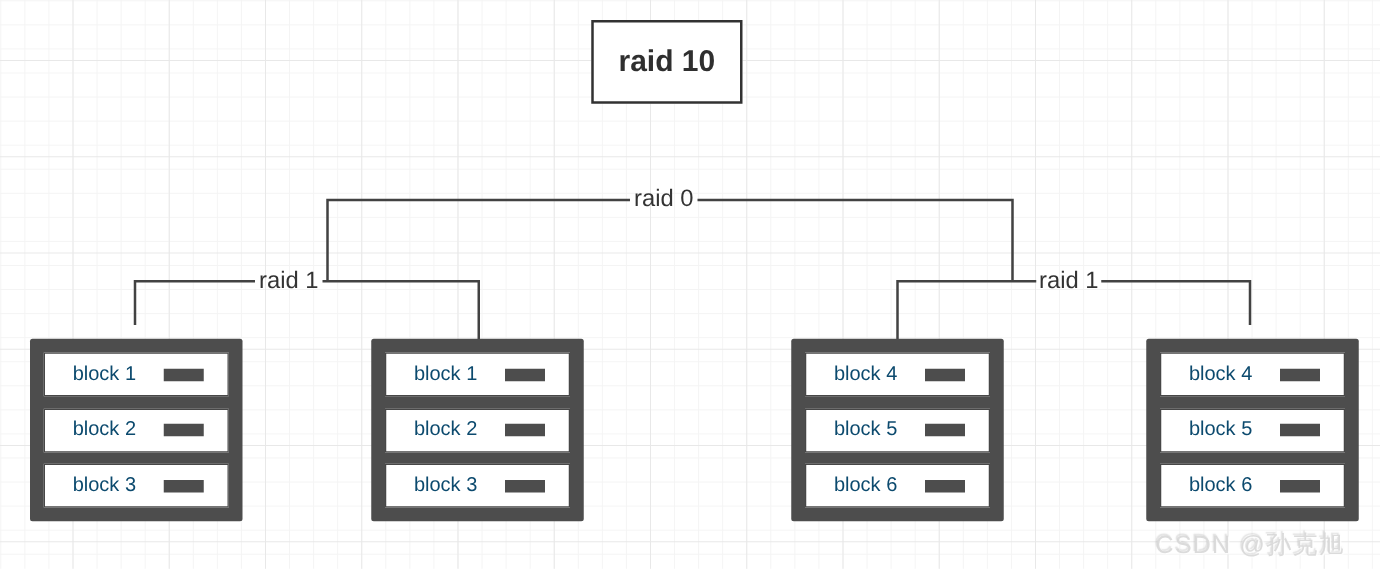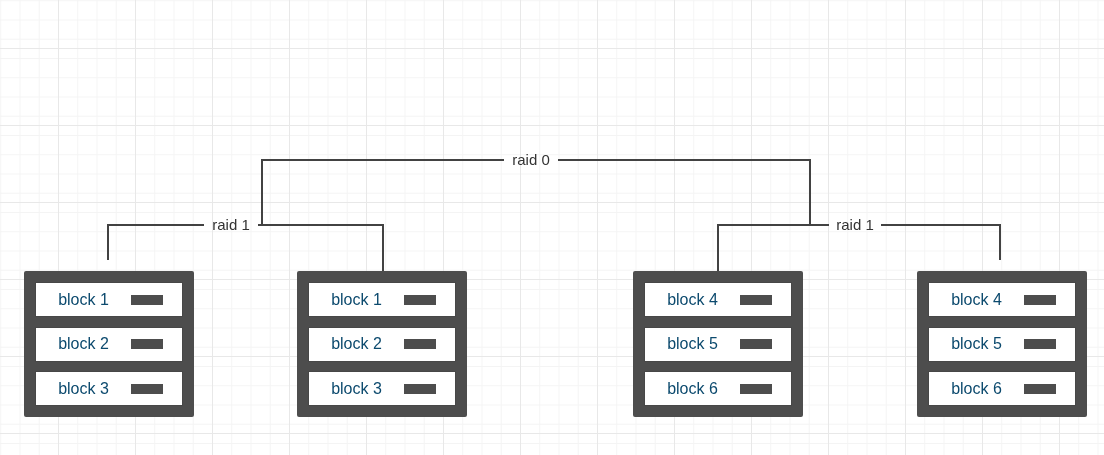--- a/index.html
+++ b/index.html
@@ -19,21 +19,21 @@
   }
   .title-box{
     position:absolute;left:473px;top:16px;width:121px;height:67px;
     background:#ffffff;border:2px solid #323232;box-sizing:border-box;
     display:flex;align-items:center;justify-content:center;
     font-size:24px;font-weight:bold;color:#2f2f2f;
   }
   .connectors{position:absolute;left:0;top:0;pointer-events:none;}
   .conn-label{
     position:absolute;height:18px;line-height:18px;
-    text-align:center;font-size:15px;color:#333333;white-space:nowrap;
+    text-align:center;font-size:19px;color:#333333;white-space:nowrap;
   }
   .lbl-raid0{left:504px;top:151px;width:54px;}
   .lbl-raid1-left{left:204px;top:216px;width:54px;}
   .lbl-raid1-right{left:829px;top:216px;width:52px;}
   .stack{
     position:absolute;top:271px;width:170px;height:146px;
     background:#4d4d4d;border-radius:2px;box-sizing:border-box;
     padding:11px;display:flex;flex-direction:column;justify-content:space-between;
   }
   .stack-1{left:24px;}
@@ -67,20 +67,23 @@
     <g fill="none" stroke="#424242" stroke-width="2">
       <path d="M262,225 V160 H504"></path>
       <path d="M558,160 H810 V225"></path>
       <path d="M108,260 V225 H204"></path>
       <path d="M258,225 H383 V272"></path>
       <path d="M718,273 V225 H829"></path>
       <path d="M881,225 H1000 V260"></path>
     </g>
   </svg>
 
+  <div class="title-box">
+    <span>raid 10</span>
+  </div>
 
   <div class="conn-label lbl-raid0">raid 0</div>
   <div class="conn-label lbl-raid1-left">raid 1</div>
   <div class="conn-label lbl-raid1-right">raid 1</div>
 
   <div class="stack stack-1">
     <div class="slot">
       <span class="slot-label">block 1</span>
       <span class="drive-led"></span>
     </div>
@@ -132,14 +135,15 @@
     <div class="slot">
       <span class="slot-label">block 5</span>
       <span class="drive-led"></span>
     </div>
     <div class="slot">
       <span class="slot-label">block 6</span>
       <span class="drive-led"></span>
     </div>
   </div>
 
+  <div class="watermark">CSDN @孙克旭</div>
 
 </div>
 
 </body></html>

